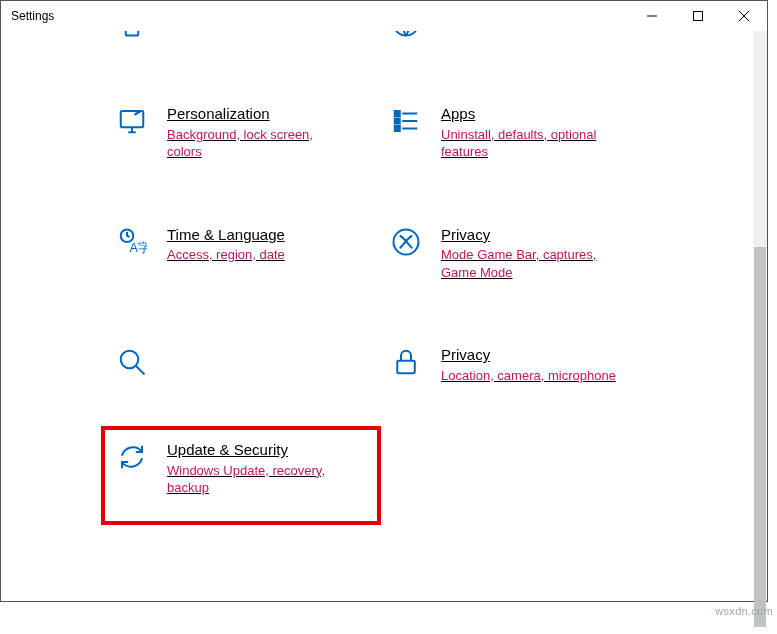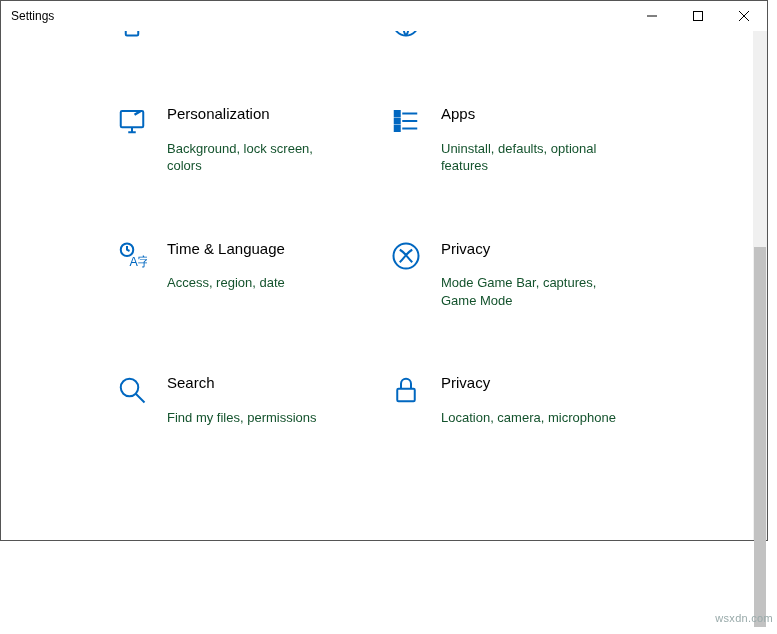--- a/index.html
+++ b/index.html
@@ -4,50 +4,51 @@
   <style>
     * { box-sizing: border-box; margin: 0; padding: 0; }
     body {
       font-family: "Segoe UI", -apple-system, sans-serif;
       background: #fff;
       width: 777px;
       height: 634px;
       overflow: hidden;
       position: relative;
     }
-    .window { width: 768px; height: 541px; border: 1px solid #555; background:#fff; position:relative; }
+    .window { width: 768px; height: 602px; border: 1px solid #555; background:#fff; position:relative; }
     .titlebar {
       display:flex; align-items:center; justify-content:space-between;
       height:30px; padding-left:10px;
     }
     .titlebar-title { font-size:12px; color:#000; }
     .win-controls { display:flex; }
     .win-btn { width:46px; height:30px; display:flex; align-items:center; justify-content:center; font-size:12px; color:#000; }
     .win-btn svg { width:10px; height:10px; }
     .content {
       position:absolute; top:30px; left:0; right:14px; bottom:0;
       padding: 0 25px 20px 110px;
       overflow:hidden;
+      text-decoration:underline;
     }
     .grid {
       display:grid;
       grid-template-columns: 260px 260px;
       column-gap: 14px;
       row-gap: 56px;
     }
     .tile { display:flex; gap:18px; align-items:flex-start; padding:4px; }
     .tile.highlight { outline:4px solid #e30000; outline-offset:6px; margin-top:-8px; padding-right:20px; padding-bottom:18px; }
     .icon-box { width:34px; height:34px; flex:0 0 34px; display:flex; align-items:center; justify-content:center; }
     .icon-box svg { width:30px; height:30px; stroke:#0067c0; fill:none; stroke-width:1.6; }
     .tile-text { flex:1; }
     .tile-title { font-size:15px; color:#000; font-weight:400; line-height:1.3; }
-    .tile-desc { font-size:13px; color:#14532d; line-height:1.35; margin-top:16px; max-width:175px; }
+    .tile-desc { font-size:13px; color:#be185d; line-height:1.35; margin-top:2px; max-width:175px; }
     .scrollbar { position:absolute; top:30px; right:0; bottom:0; width:14px; background:#f0f0f0; }
     .scroll-thumb { position:absolute; left:1px; right:1px; top:216px; height:380px; background:#c2c2c2; }
-    .watermark { position:absolute; bottom:10px; right:4px; font-size:11px; color:#9aa; letter-spacing:0.3px; }
+    .watermark { position:absolute; bottom:17px; right:4px; font-size:11px; color:#9aa; letter-spacing:0.3px; }
     .row-offset { margin-top:-29px; }
   </style>
 </head>
 <body>
 
 <div class="window">
 
   <div class="titlebar">
     <span class="titlebar-title">Settings</span>
     <div class="win-controls">
@@ -156,39 +157,49 @@
       </div>
 
 
       <div class="tile">
         <div class="icon-box">
           <svg viewBox="0 0 24 24">
               <circle cx="10" cy="10" r="7"></circle>
               <line x1="15" y1="15" x2="22" y2="22"></line>
             </svg>
         </div>
-        <div class="tile-text">
-          <div class="tile-title">Search</div>
-          <div class="tile-desc">Find my files, permissions</div>
-        </div>
       </div>
 
       <div class="tile">
         <div class="icon-box">
           <svg viewBox="0 0 24 24">
               <rect x="5" y="11" width="14" height="10" rx="1"></rect>
               <path d="M8 11V7a4 4 0 0 1 8 0v4"></path>
             </svg>
         </div>
         <div class="tile-text">
           <div class="tile-title">Privacy</div>
           <div class="tile-desc">Location, camera, microphone</div>
         </div>
       </div>
 
+      <div class="tile highlight">
+        <div class="icon-box">
+          <svg viewBox="0 0 24 24">
+              <path d="M20 8a9 9 0 0 0-16 3"></path>
+              <path d="M4 16a9 9 0 0 0 16-3"></path>
+              <path d="M20 3v5h-5"></path>
+              <path d="M4 21v-5h5"></path>
+            </svg>
+        </div>
+        <div class="tile-text">
+          <div class="tile-title">Update &amp; Security</div>
+          <div class="tile-desc">Windows Update, recovery, backup</div>
+        </div>
+      </div>
 
     </div>
   </div>
 
   <div class="scrollbar">
     <div class="scroll-thumb"></div>
   </div>
 
 </div>
 

